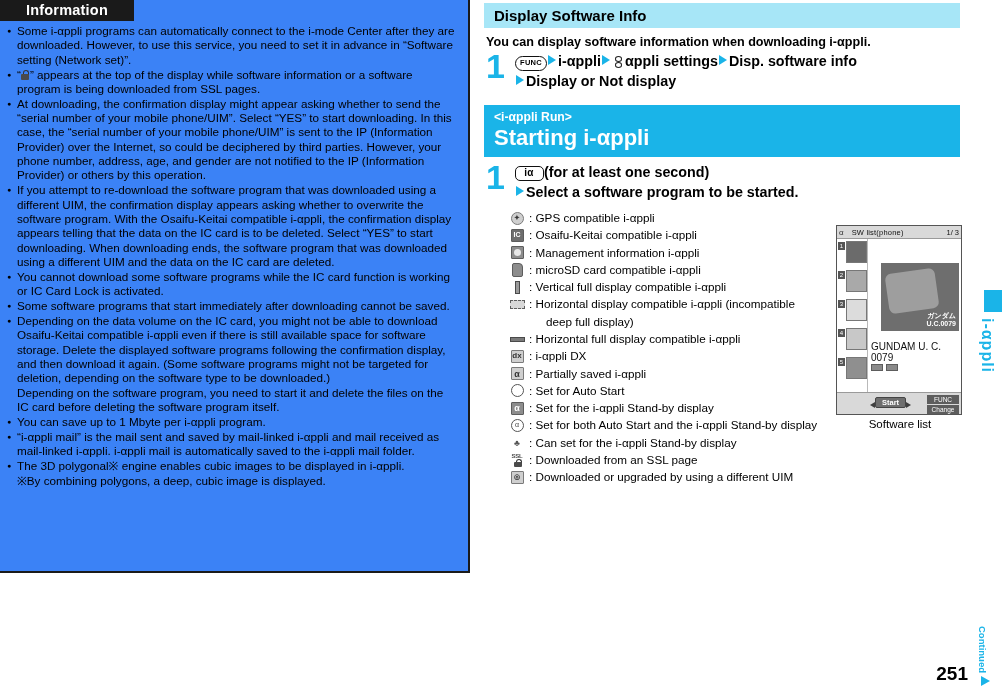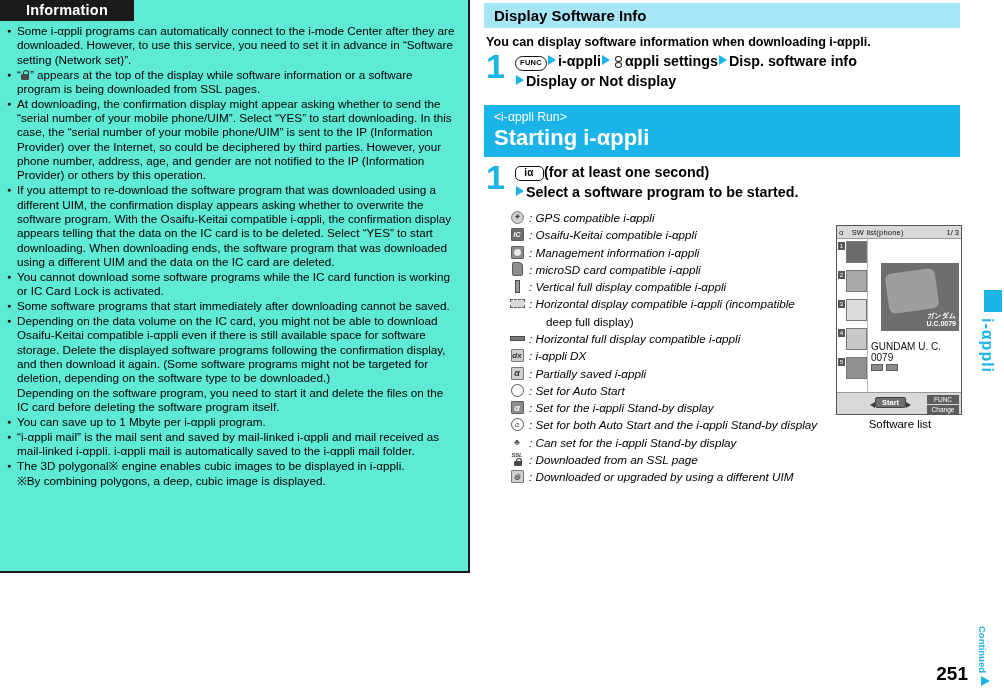--- a/index.html
+++ b/index.html
@@ -9,21 +9,21 @@
     font-family:"Liberation Sans", sans-serif;
     color:#000;
     overflow:hidden;
     position:relative;
   }
   .page{position:relative;width:1004px;height:697px;}
 
   
   .left-col{
     position:absolute;left:0;top:0;width:470px;height:573px;
-    background:#5eead4;
+    background:#3b82f6;
     border:2px solid #1a1a1a;
     border-top:none;border-left:none;
     box-sizing:border-box;
   }
   .info-header{
     display:inline-block;
     background:#1a1a1a;color:#ffffff;
     font-size:14.5px;font-weight:bold;
     padding:2px 26px 3px 26px;
     letter-spacing:.2px;
@@ -131,40 +131,39 @@
 
   
   .run-banner{
     background:#1ab4e8;
     width:476px;
     box-sizing:border-box;
     padding:5px 0 7px 10px;
     margin-top:14px;
   }
   .run-banner .small{
-    color:#ffffff;font-size:12.2px;font-weight:normal;line-height:14px;
+    color:#ffffff;font-size:12.2px;font-weight:bold;line-height:14px;
   }
   .run-banner .big{
     color:#ffffff;font-size:22px;font-weight:bold;line-height:25px;
     margin-top:1px;
   }
 
   
   .legend{
     margin-top:8px;
     padding-left:24px;
     width:340px;
   }
   .legend-row{
     display:flex;
-    align-items:flex-start;
+    align-items:center;
     font-size:11.7px;
     line-height:16.1px;
     margin-bottom:1.2px;
-    font-style:italic;
   }
   .legend-ico{
     width:18px;min-width:18px;height:15px;
     display:flex;align-items:center;justify-content:center;
     margin-right:3px;
   }
   .legend-txt{white-space:nowrap;}
   .legend-cont{
     padding-left:38px;font-size:11.7px;line-height:16.1px;margin-bottom:1.2px;
   }

